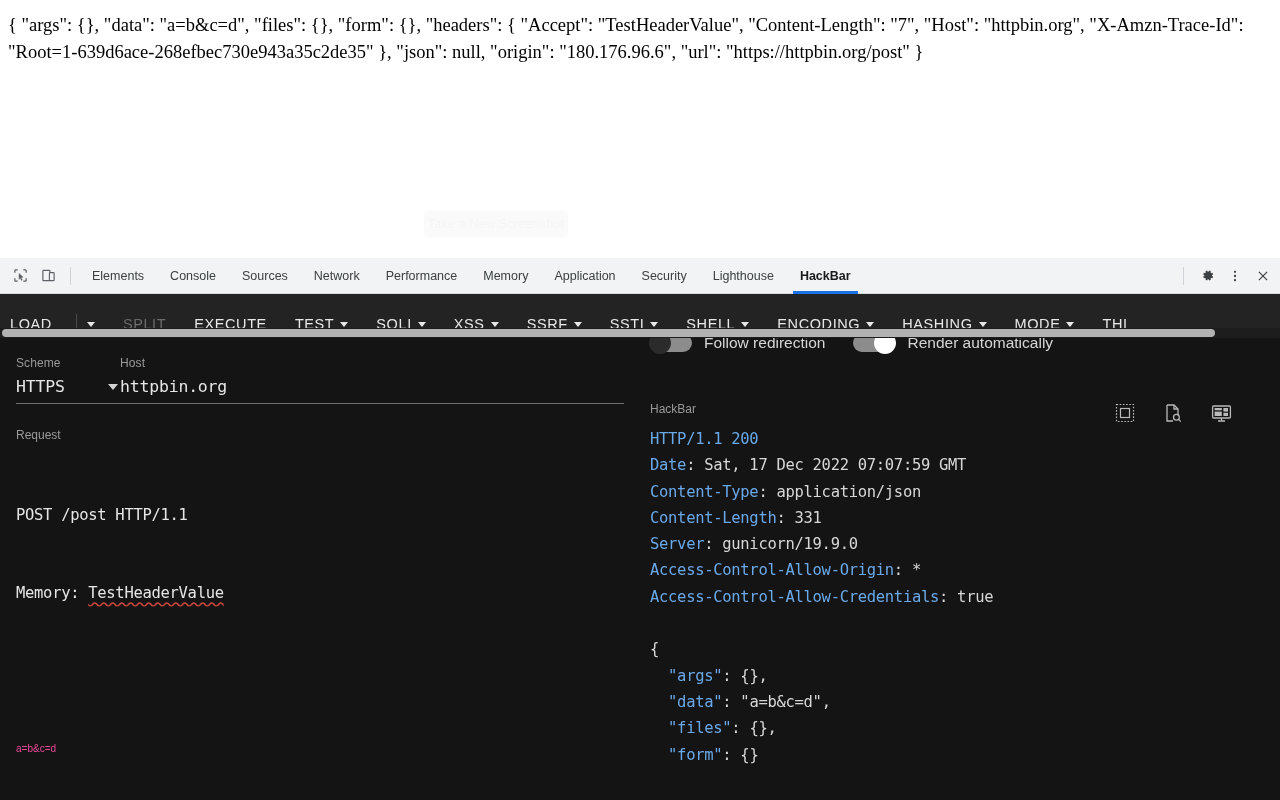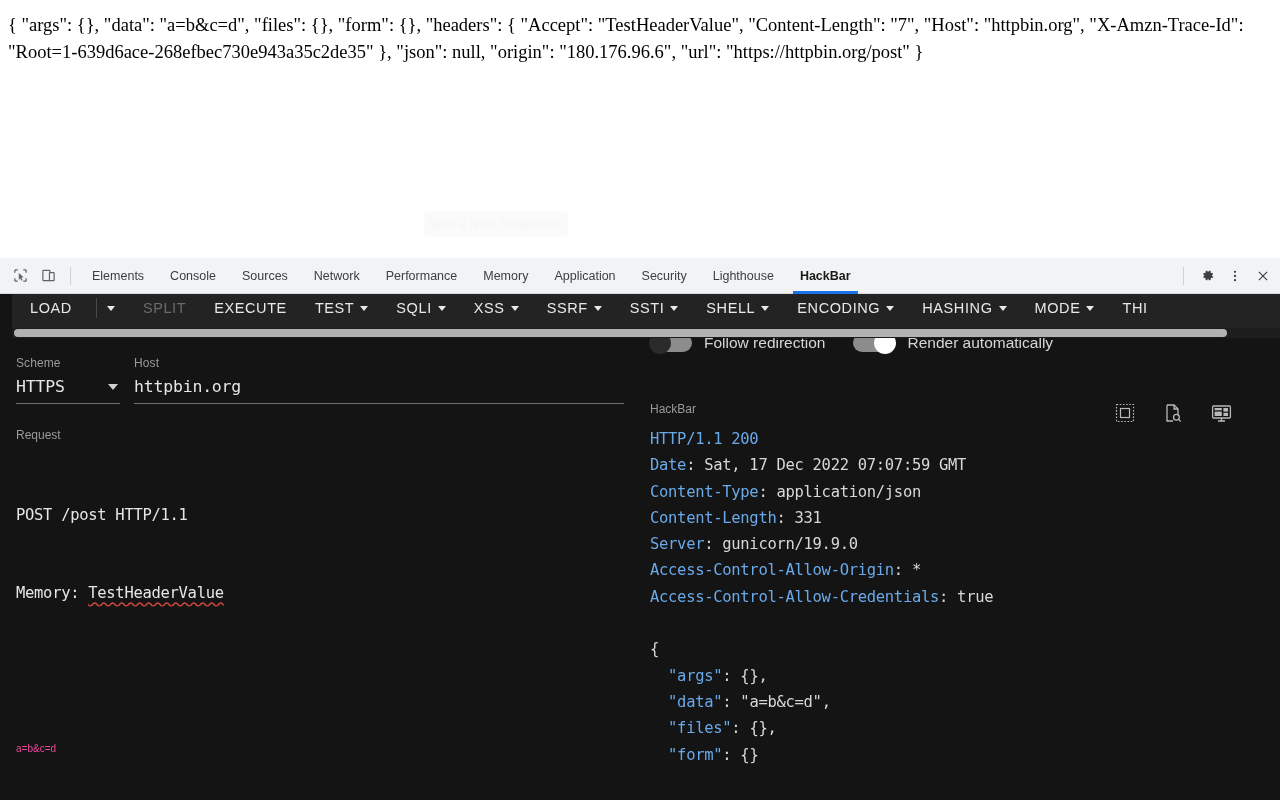--- a/index.html
+++ b/index.html
@@ -118,24 +118,23 @@
     color: #3c4043;
     font-size: 15px;
   }
 
   
   #hb-toolbar {
     position: relative;
     height: 44px;
     background: #232323;
     display: flex;
-    align-items: flex-start;
-    padding-left: 18px;
+    align-items: flex-end;
+    padding-left: 10px;
     overflow: hidden;
-    margin-left: 12px;
   }
   .hb-menu {
     display: flex;
     align-items: center;
     gap: 6px;
     color: #e8e8e8;
     font-size: 14.5px;
     letter-spacing: .6px;
     padding: 6px 14px 6px 0;
     margin-right: 14px;
@@ -188,21 +187,21 @@
     position: relative;
     overflow: hidden;
   }
 
   .field-label {
     font-size: 12px;
     color: #9a9a9a;
     margin-bottom: 6px;
     letter-spacing: .1px;
   }
-  .url-row { display: flex; gap: 14px; }
+  .url-row { display: flex; gap: 0; }
   .scheme-field { width: 104px; }
   .host-field { flex: 1 1 auto; }
   .field-underline {
     border-bottom: 1px solid #6f6f6f;
     padding-bottom: 5px;
     position: relative;
   }
   .field-value-mono {
     font-family: "DejaVu Sans Mono", "Liberation Mono", monospace;
     font-size: 16.5px;

